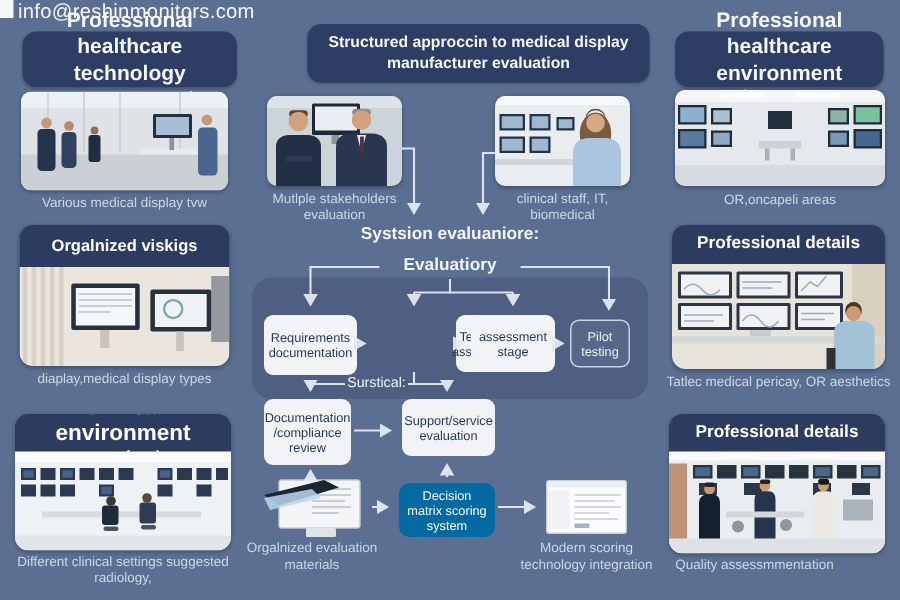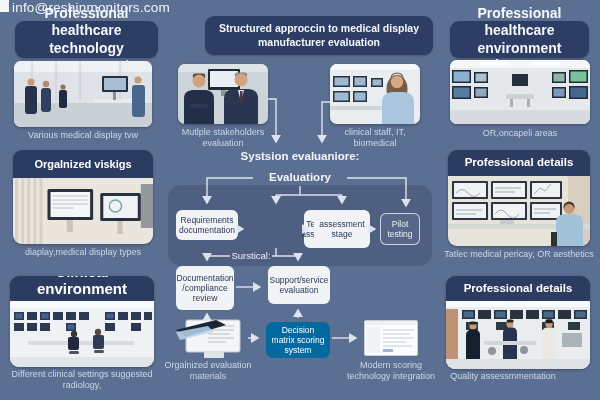--- a/index.html
+++ b/index.html
@@ -185,21 +185,21 @@
       <path d="M60.5,16 a6.5,6.5 0 0 1 13,0 l0,-2 a6.5,5.5 0 0 0 -13,0 z" fill="#6b4e36"></path>
       <path d="M52,60 L52,38 Q52,29 62,28 L74,28 Q84,29 84,38 L84,60 Z" fill="#aac6de"></path>
     </svg>
   </div>
   <div class="caption" style="left:330px;top:127px;width:90px;">clinical staff, IT, biomedical</div>
 
   <div class="flowhead" style="left:210px;top:150px;width:180px;">Systsion evaluaniore:</div>
   <div class="panel" style="left:168px;top:185px;width:264px;height:81px;"></div>
   <div class="flowhead" style="left:255px;top:171px;width:90px;">Evaluatiory</div>
 
-  <div class="fbox" style="left:176px;top:210px;width:62px;height:30px;">Requirements documentation</div>
+  <div class="fbox" style="left:176px;top:210px;width:62px;height:40px;">Requirements documentation</div>
   <div class="fbox" style="left:260px;top:210px;width:40px;height:38px;margin-left:44px;">Technical assessment</div>
   <div class="fbox" style="left:314px;top:210px;width:56px;height:38px;">assessment stage</div>
   <div class="fbox obox" style="left:380px;top:213px;width:40px;height:32px;">Pilot testing</div>
 
   <div class="sublabel" style="left:224px;top:250px;width:54px;">Surstical:</div>
   <div class="fbox" style="left:176px;top:266px;width:58px;height:44px;">Documentation /compliance review</div>
   <div class="fbox" style="left:268px;top:266px;width:62px;height:38px;">Support/service evaluation</div>
   <div class="fbox dbox" style="left:266px;top:322px;width:64px;height:36px;">Decision matrix scoring system</div>
 
   <div style="position:absolute;left:174px;top:318px;width:72px;height:40px;">

